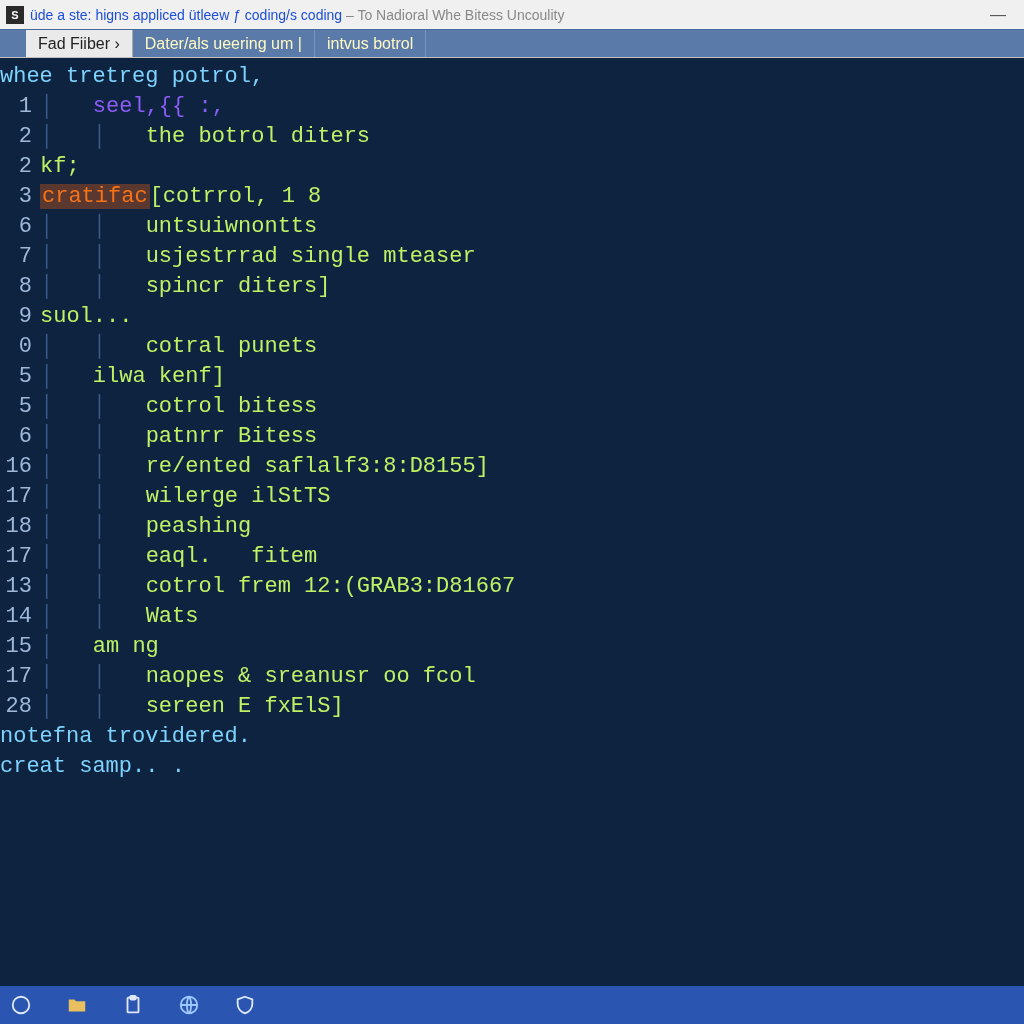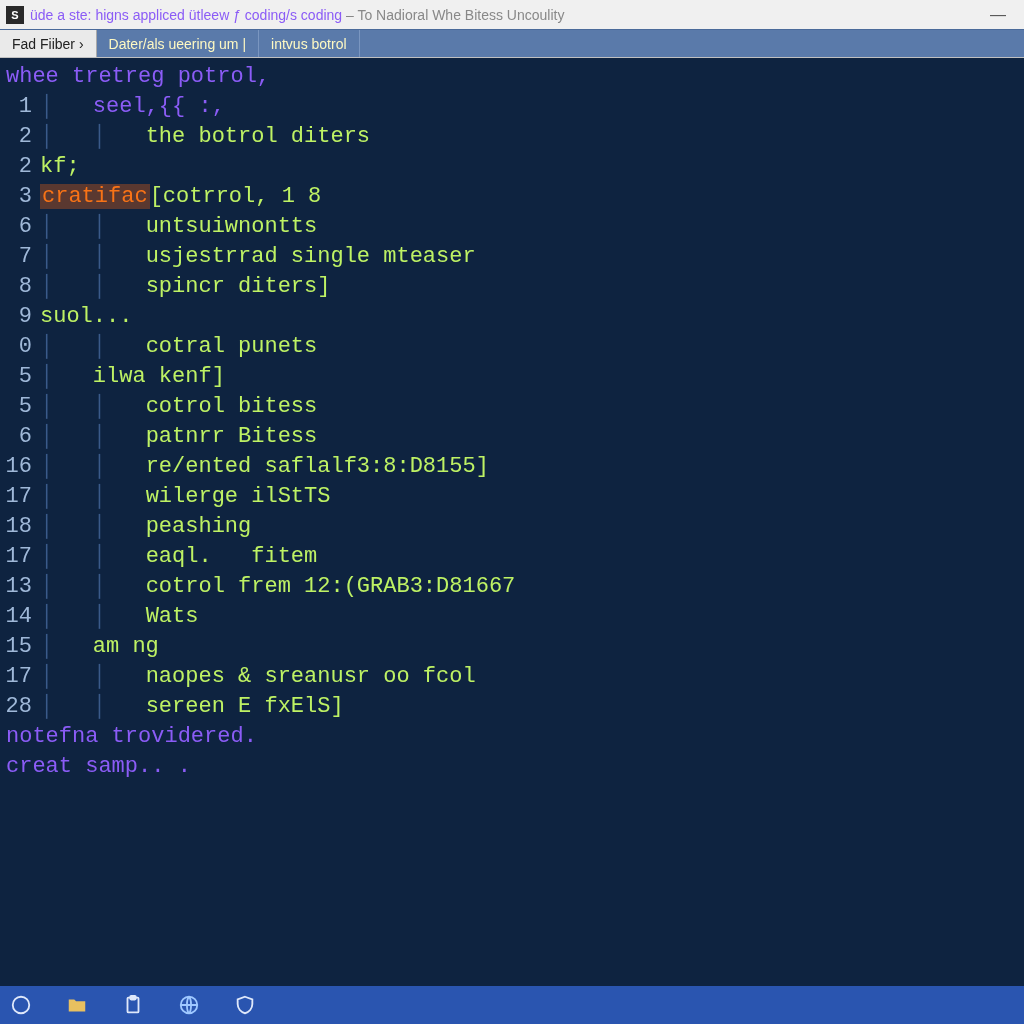--- a/index.html
+++ b/index.html
@@ -22,36 +22,37 @@
     width: 18px; height: 18px;
     background: #2a2a2a;
     display: inline-flex;
     align-items: center;
     justify-content: center;
     color: #fff;
     font-size: 11px;
     font-weight: bold;
   }
   .titlebar .title-text { flex: 1; white-space: nowrap; overflow: hidden; }
-  .titlebar .title-primary { color: #8b5cf6; }
+  .titlebar .title-primary { color: #1d4ed8; }
   .titlebar .title-secondary { color: #888; }
   .titlebar .min-btn {
     width: 40px; height: 100%;
     display: flex; align-items: center; justify-content: center;
     color: #555; font-size: 16px;
   }
 
   
   .tabrow {
     height: 28px;
     background: #5a7aaa;
     display: flex;
     align-items: stretch;
-    font-size: 14px;
+    font-size: 16px;
     border-bottom: 1px solid #c0c0c0;
+    padding-left: 26px;
   }
   .tab {
     padding: 4px 12px;
     display: flex;
     align-items: center;
     border-right: 1px solid #7a96c0;
     color: #fef9c3;
     cursor: pointer;
   }
   .tab.active {
@@ -82,22 +83,21 @@
   }
   .guide { color: #3a5a8a; }
   .code-text { color: #bef264; }
   .kw-highlight {
     background: #5a3830;
     color: #f97316;
     padding: 0 2px;
   }
   .muted { color: #8b5cf6; }
   .nogutter-line {
-    padding-left: 6px;
-    color: #8b5cf6;
+    color: #7dd3fc;
     height: 30px;
     display: flex;
     align-items: baseline;
   }
 
   
   .taskbar {
     height: 38px;
     background: #2a55b0;
     display: flex;

